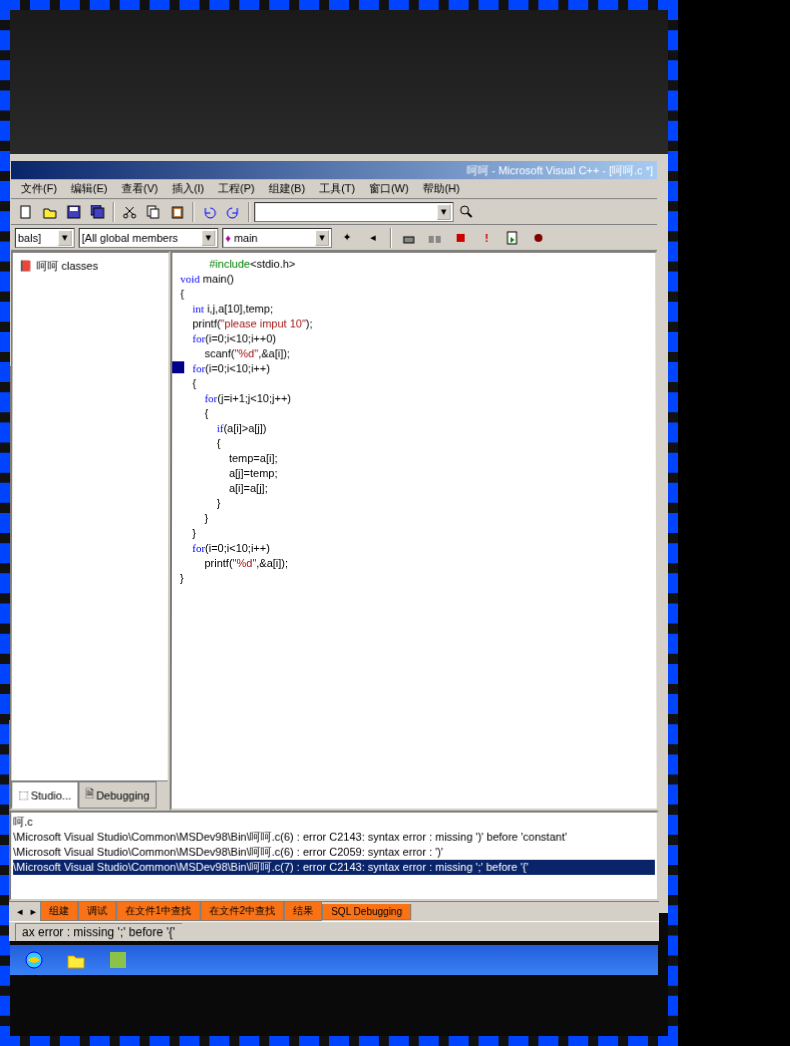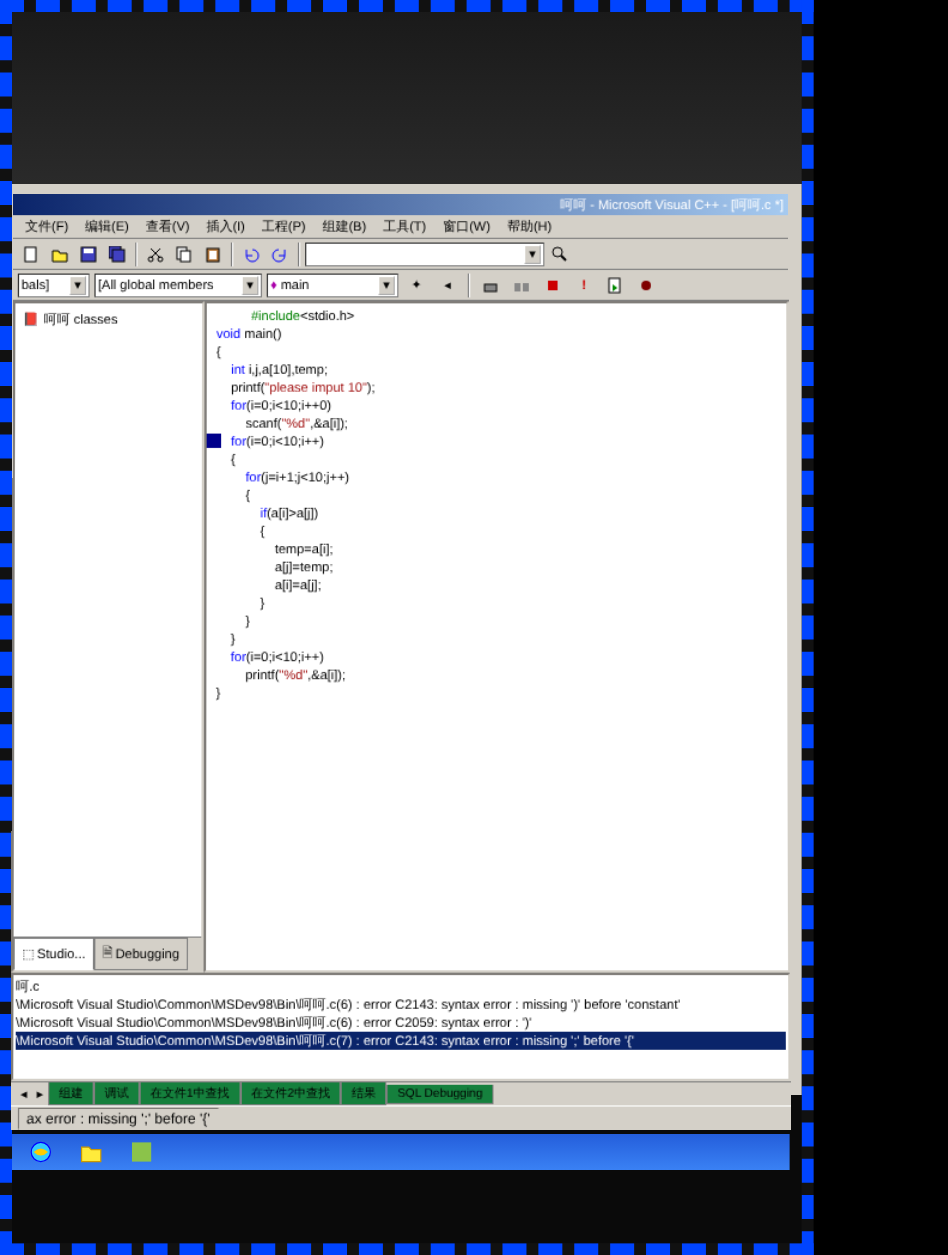--- a/index.html
+++ b/index.html
@@ -19,29 +19,29 @@
 .wizbar { background:#d4d0c8; height:26px; display:flex; align-items:center; gap:4px; padding:2px 4px; border-bottom:1px solid #808080; }
 .main { flex:1; display:flex; min-height:0; }
 .sidebar { width:160px; background:#fff; border:2px inset #d4d0c8; display:flex; flex-direction:column; }
 .tree { flex:1; padding:4px; overflow:auto; }
 .tree-item { padding:2px; display:flex; align-items:center; gap:4px; }
 .side-tabs { display:flex; background:#d4d0c8; border-top:1px solid #808080; }
 .side-tab { padding:3px 6px; border:1px solid #808080; background:#d4d0c8; font-size:10px; display:flex; align-items:center; gap:2px; }
 .side-tab.active { background:#fff; border-bottom:1px solid #fff; }
 .editor { flex:1; background:#fff; border:2px inset #d4d0c8; overflow:auto; position:relative; }
 .code { font-family:"Courier New",monospace; font-size:12px; line-height:15px; padding:4px 8px; white-space:pre; }
-.kw { color:#0000ff; }
+.kw { color:#0000ff;font-family:Liberation Serif, serif; }
 .pp { color:#008000;margin-left:29px; }
 .str { color:#a31515; }
 .marker { position:absolute; left:0; top:109px; width:12px; height:12px; background:#00008b; }
 .output { height:90px; background:#fff; border:2px inset #d4d0c8; font-family:"Courier New",monospace; font-size:11px; overflow:auto; padding:2px; }
 .output .line { white-space:nowrap; }
 .output .sel { background:#0a246a; color:#fff; }
 .out-tabs { background:#d4d0c8; height:20px; display:flex; align-items:center; padding:0 4px; border-top:1px solid #808080; gap:0; }
-.out-tab { padding:2px 8px; border:1px solid #808080; border-top:none; background:#15803d; font-size:10px; }
+.out-tab { padding:2px 8px; border:1px solid #808080; border-top:none; background:#f97316; font-size:10px; }
 .status { background:#d4d0c8; height:20px; border-top:1px solid #fff; display:flex; align-items:center; padding:0 6px; }
 .status .cell { border:1px inset #d4d0c8; padding:1px 6px; font-size:12px; }
 .taskbar { position:absolute; left:0; right:10px; top:935px; height:30px; background:linear-gradient(180deg,#245edb,#3a81f4); display:flex; align-items:center; padding:0 4px; gap:2px; }
 .taskbtn { width:40px; height:26px; display:flex; align-items:center; justify-content:center; }
 svg { display:block; }
 </style>
 </head>
 <body>
 
 <div class="frame">

